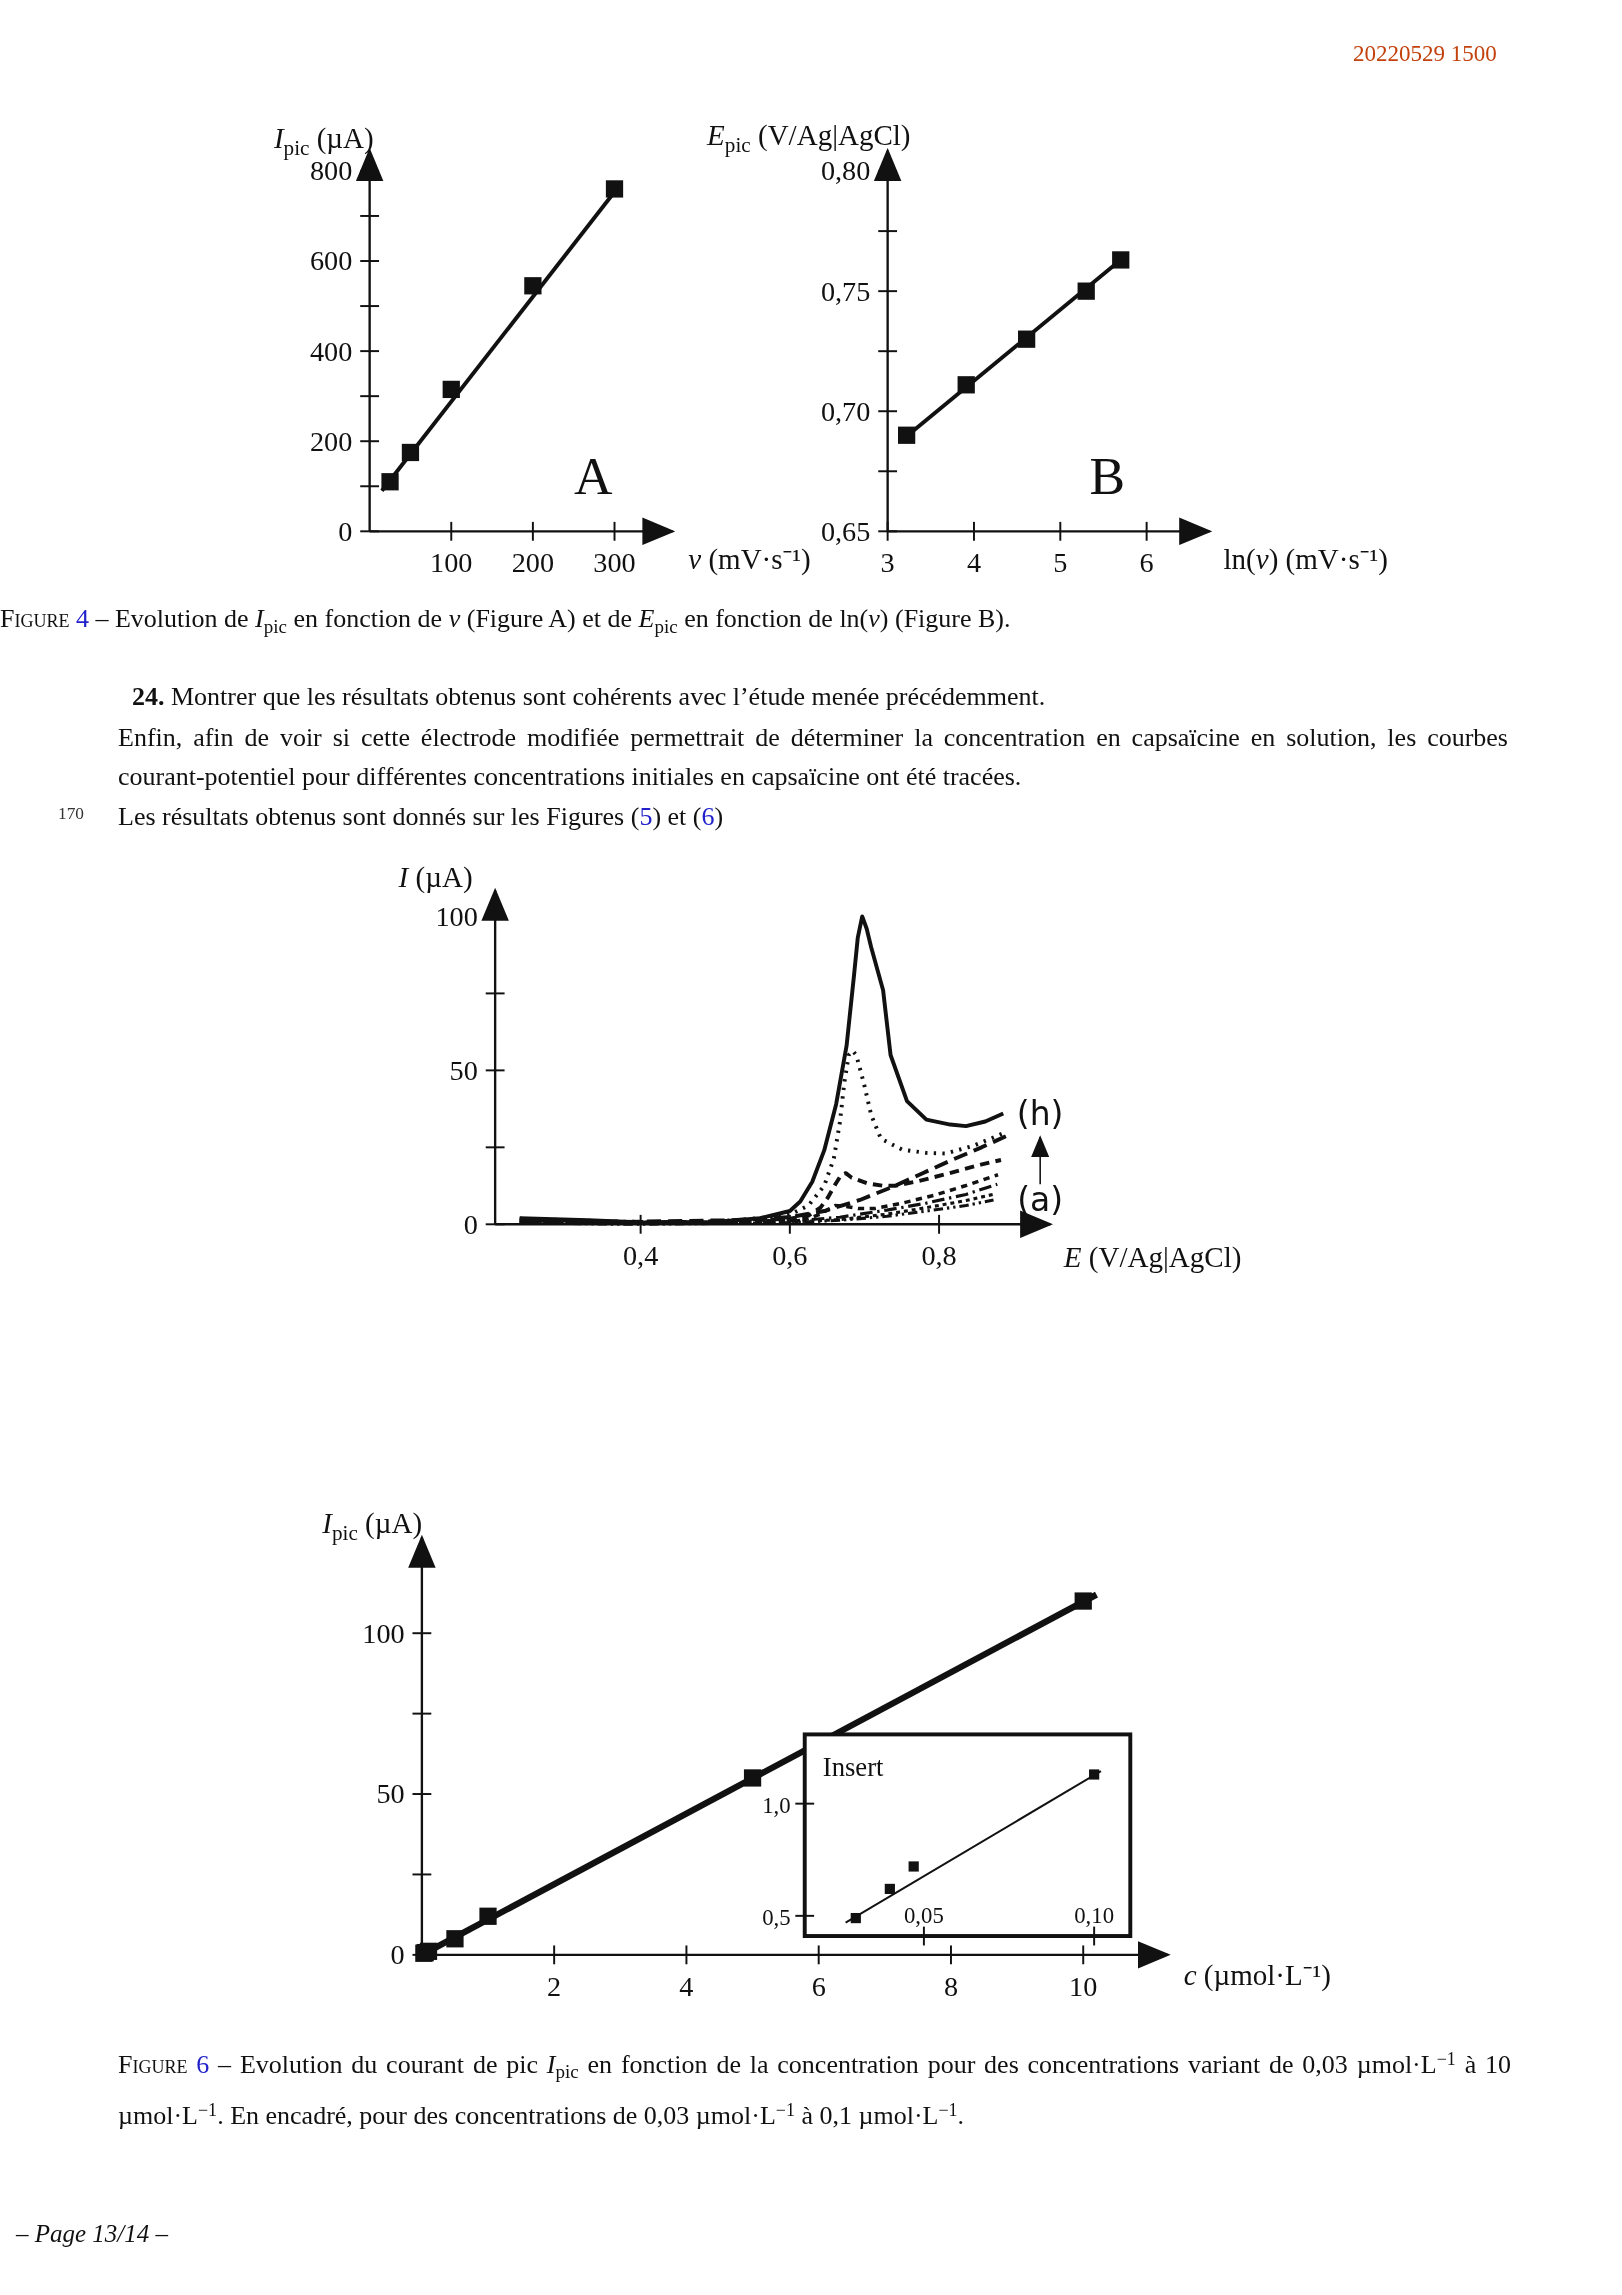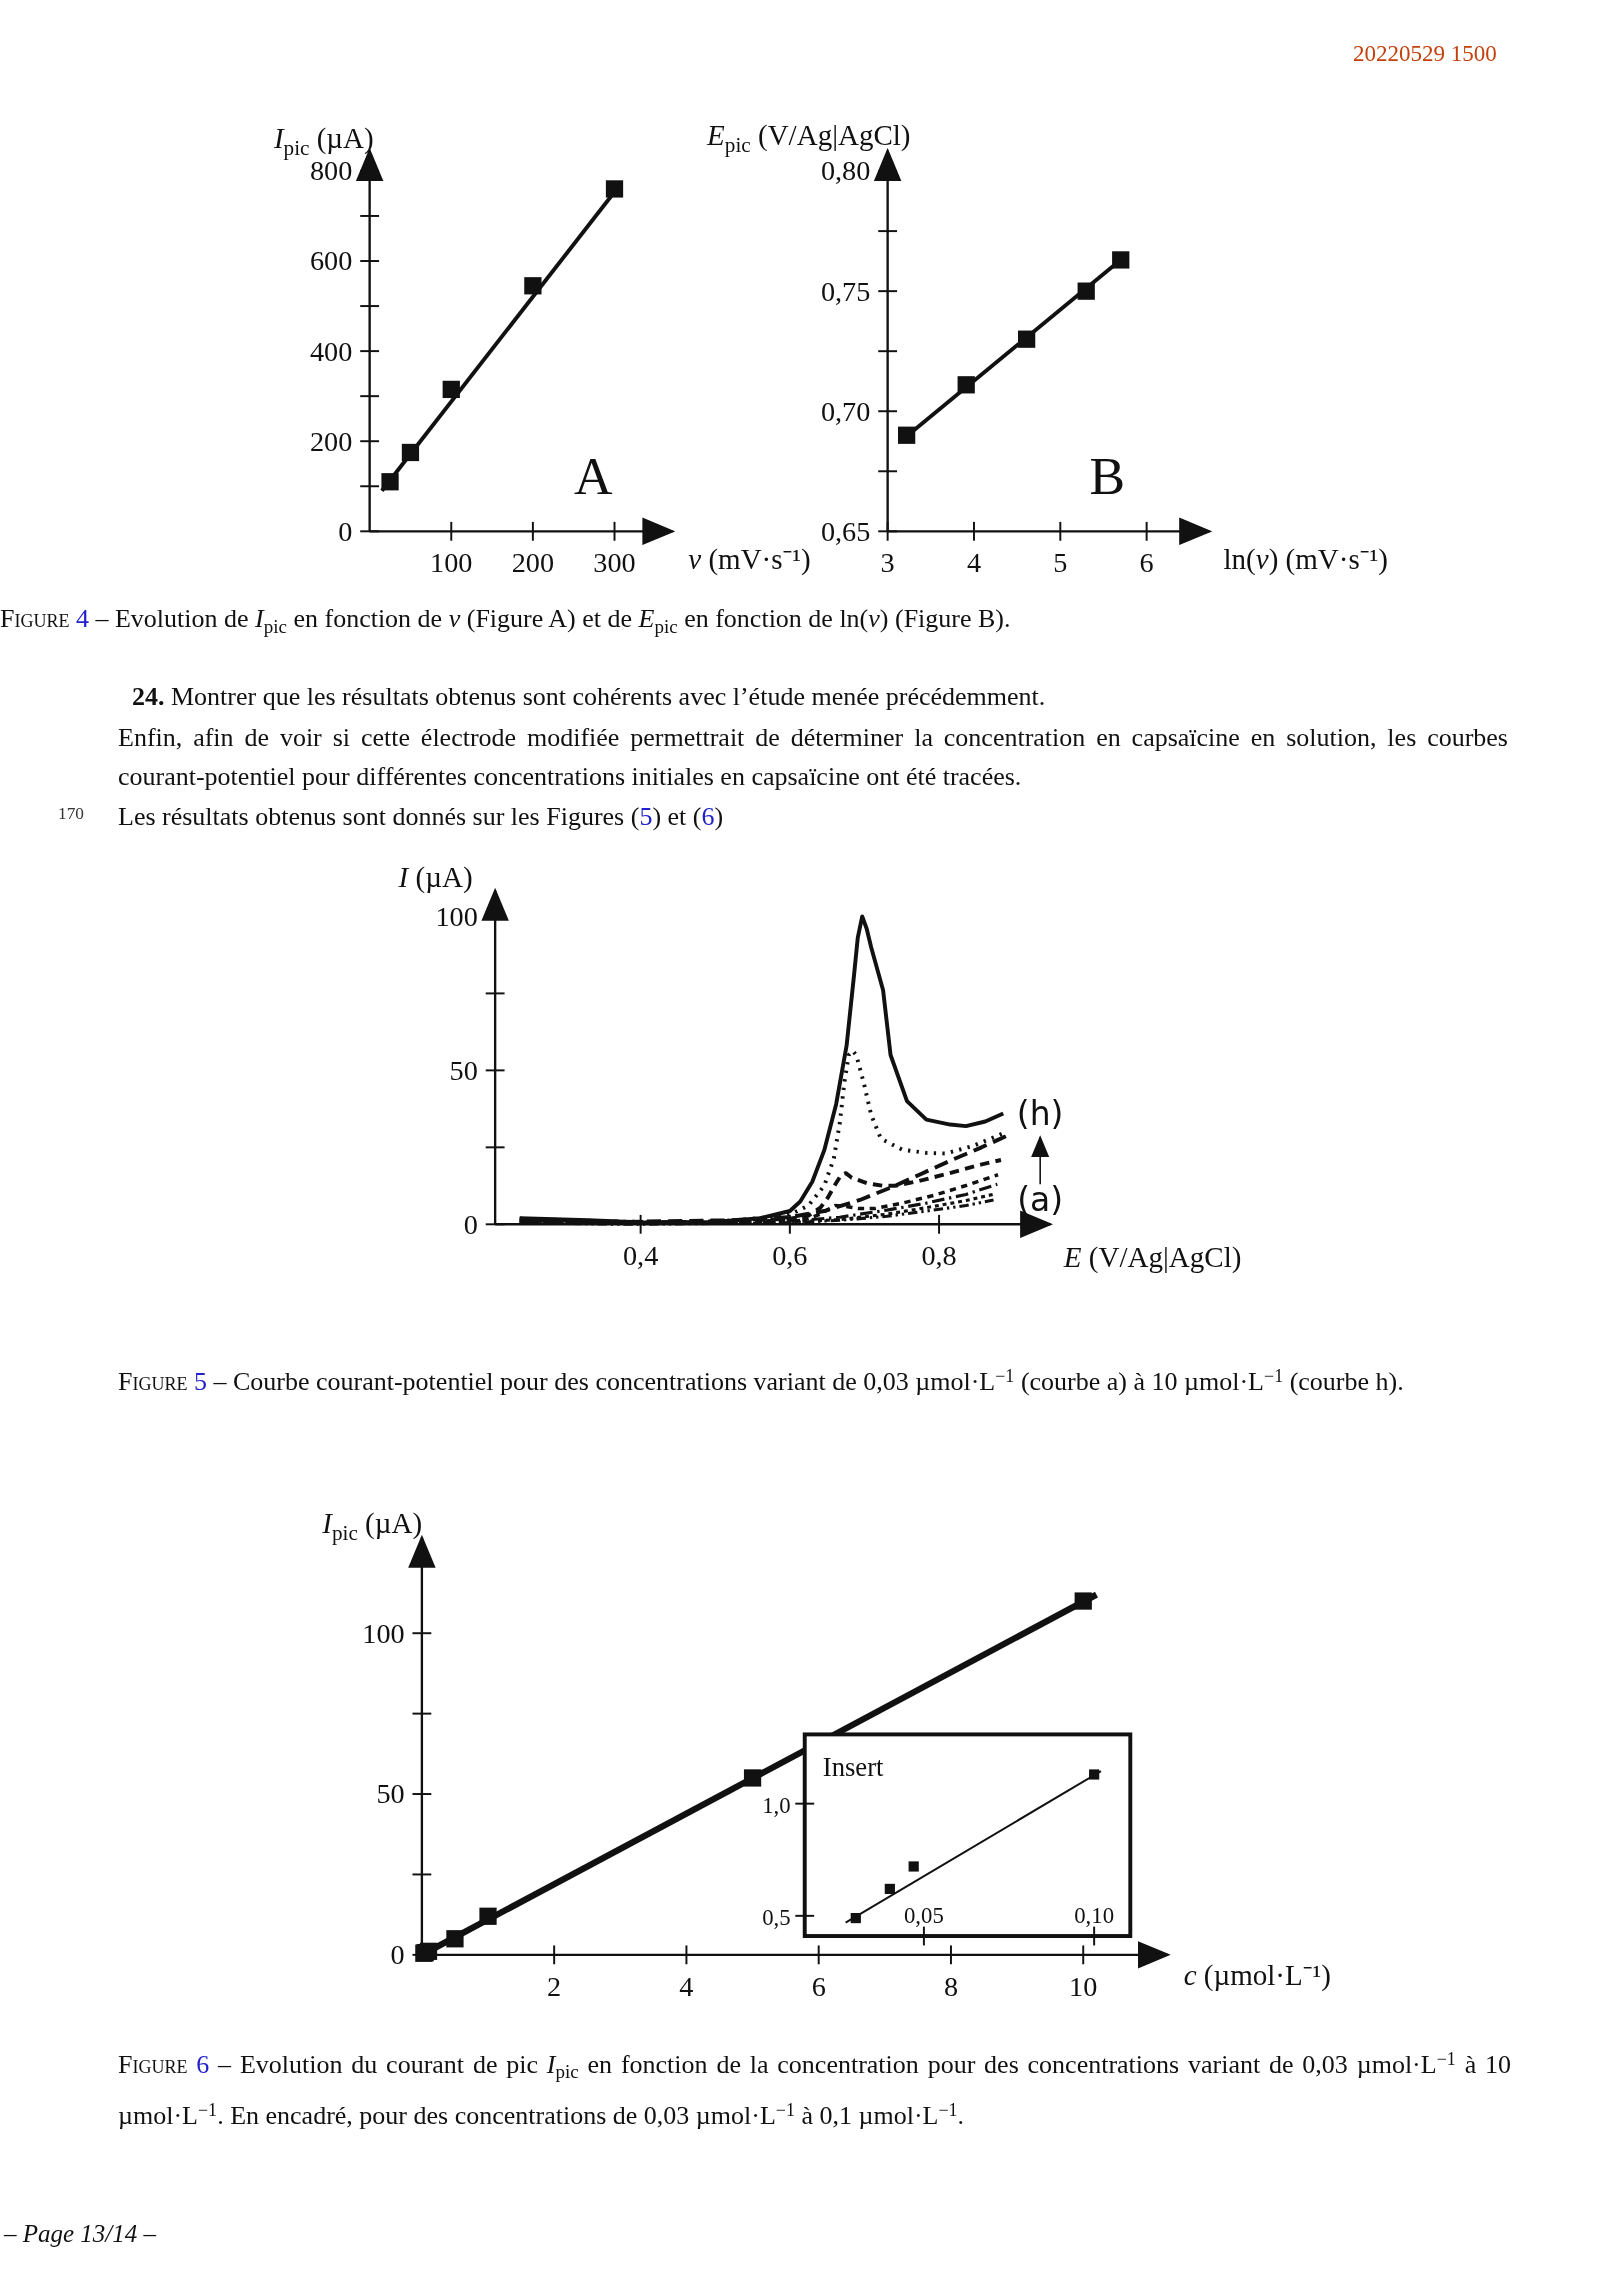--- a/index.html
+++ b/index.html
@@ -163,21 +163,20 @@
         <polyline points="212.3,471.9 318.8,475.1 423.3,477.0 499.3,473.1 556.3,466.8 580.0,455.1 600.0,430.0 612.3,395.1 619.9,349.6 625.6,298.7 631.3,263.4 636.1,257.9 640.8,263.4 650.3,298.7 659.8,339.8 672.2,370.0 699.7,384.1 730.1,388.1 754.8,388.8 790.0,379.0 814.7,368.8 829.9,362.2" class="ls ls-dotted"></polyline>
         <polyline points="212.3,471.2 299.8,473.9 375.8,477.0 461.3,475.9 518.3,471.2 556.3,462.1 569.5,450.0 584.8,424.9 600.0,384.9 615.2,326.1 628.5,251.6 638.0,161.5 642.7,114.4 648.4,87.0 654.1,102.7 659.8,126.2 675.0,181.1 684.5,263.4 705.4,322.2 730.1,345.7 760.5,352.0 780.5,354.0 805.1,348.1 828.0,337.9" class="ls ls-solid"></polyline>
       </g>
     <text class="axl" x="58" y="50"><tspan class="it">I</tspan><tspan> (µA)</tspan></text>
     <text class="axl" x="905" y="534"><tspan class="it">E</tspan><tspan> (V/Ag|AgCl)</tspan></text>
     <text class="curve-lab" x="875" y="352" text-anchor="middle">(h)</text>
     <line class="thinline" x1="875" y1="428" x2="875" y2="368" marker-end="url(#ah)"></line>
     <text class="curve-lab" x="875" y="462" text-anchor="middle">(a)</text>
   </svg>
 
-  <div class="abs cap just" style="left:118px;top:1357px;width:1393px"><span class="seg sc">Figure </span><span class="seg link">5</span><span class="seg"> – Courbe courant-potentiel pour des concentrations variant de 0,03 µmol·L</span><span class="seg sup">−1</span><span class="seg"> (courbe a) à 10 µmol·L</span><span class="seg sup">−1</span><span class="seg"> (courbe h).</span></div>
 
   <svg style="left:259px;top:1492px" width="1115" height="557" viewBox="0 0 1420 710">
     <line class="axis" x1="207" y1="590" x2="207" y2="58" marker-end="url(#ah)"></line>
     <line class="axis" x1="207" y1="590" x2="1158" y2="590" marker-end="url(#ah)"></line>
     <g>
         <line x1="375.6" y1="578" x2="375.6" y2="602" class="tick"></line>
         <text x="375.6" y="642" text-anchor="middle" class="tl">2</text>
         <line x1="544.2" y1="578" x2="544.2" y2="602" class="tick"></line>
         <text x="544.2" y="642" text-anchor="middle" class="tl">4</text>
         <line x1="712.8" y1="578" x2="712.8" y2="602" class="tick"></line>
@@ -221,15 +220,15 @@
         <rect x="827.38" y="470.84000000000003" width="13" height="13" fill="#111"></rect>
         <rect x="1057.4" y="353.58000000000004" width="13" height="13" fill="#111"></rect>
       </g>
 
     <text class="axl" x="80" y="52"><tspan class="it">I</tspan><tspan class="subt" dy="9">pic</tspan><tspan dy="-9"> (µA)</tspan></text>
     <text class="axl" x="1178" y="628"><tspan class="it">c</tspan><tspan> (µmol·L⁻¹)</tspan></text>
   </svg>
 
   <div class="abs cap just" style="left:118px;top:2040px;width:1393px"><span class="seg sc">Figure </span><span class="seg link">6</span><span class="seg"> – Evolution du courant de pic </span><span class="seg it">I</span><span class="seg sub">pic</span><span class="seg"> en fonction de la concentration pour des concentrations variant de 0,03 µmol·L</span><span class="seg sup">−1</span><span class="seg"> à 10 µmol·L</span><span class="seg sup">−1</span><span class="seg">. En encadré, pour des concentrations de 0,03 µmol·L</span><span class="seg sup">−1</span><span class="seg"> à 0,1 µmol·L</span><span class="seg sup">−1</span><span class="seg">.</span></div>
 
-  <div class="abs footer center" style="left:4px;top:2220px;width:1417px">– Page 13/14 –</div>
+  <div class="abs footer center" style="left:16px;top:2220px;width:1417px">– Page 13/14 –</div>
 </div>
 
 
 </body></html>

